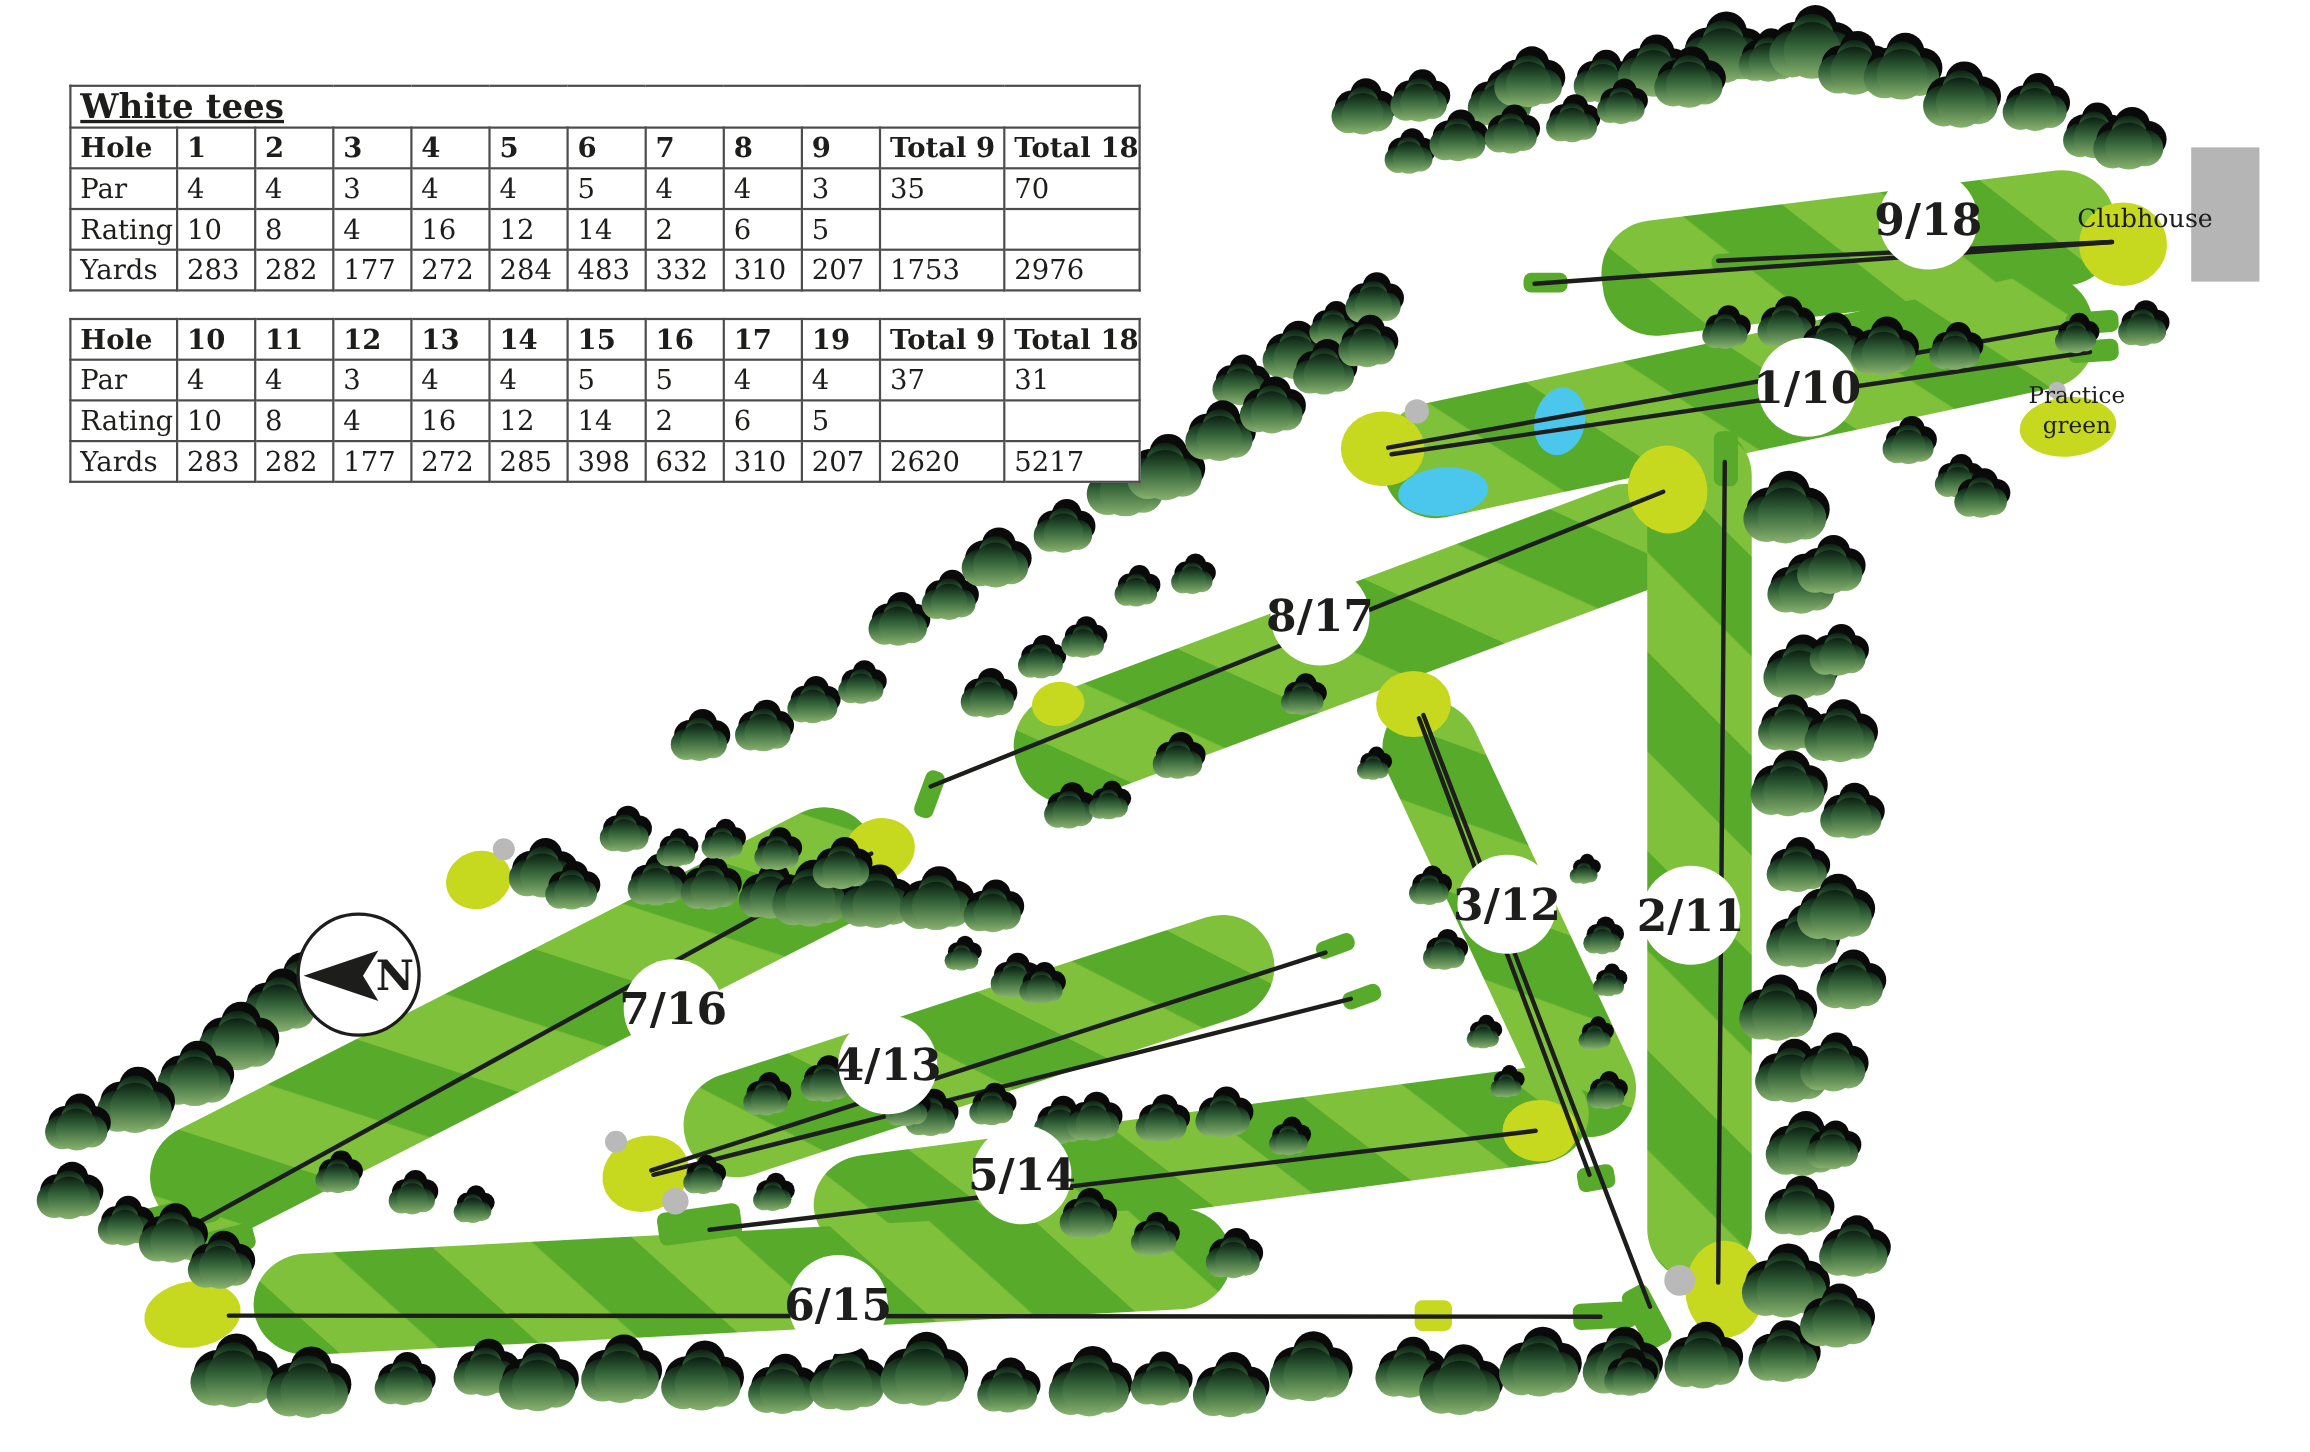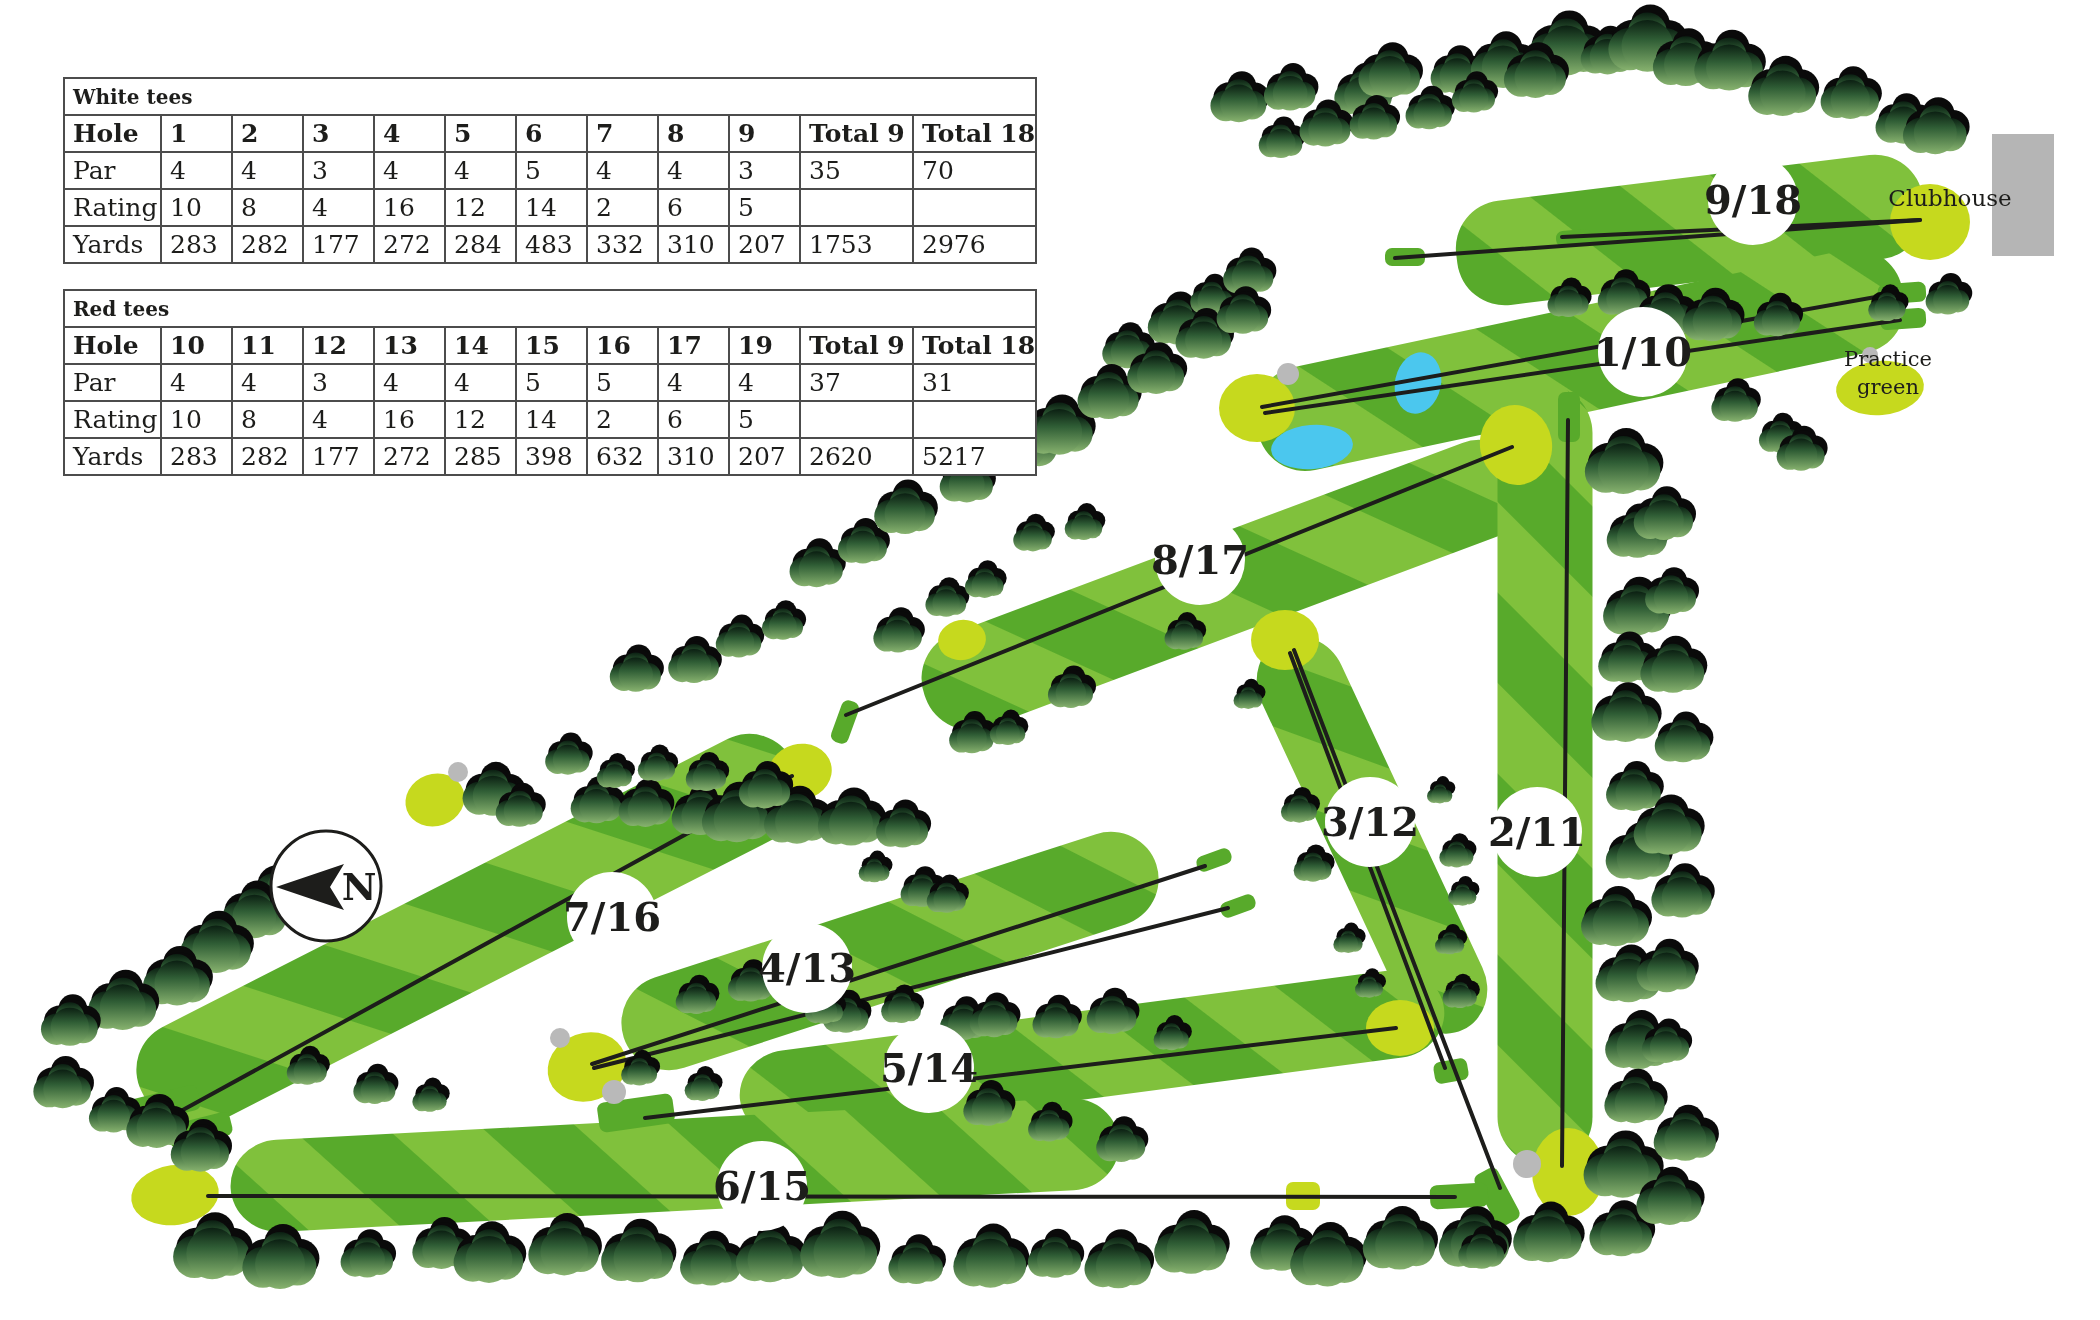--- a/index.html
+++ b/index.html
@@ -3,21 +3,21 @@
 <meta charset="utf-8">
 <style>
   html,body{margin:0;padding:0;background:#ffffff;}
   .page{position:relative;width:2100px;height:1320px;background:#fff;overflow:hidden;
         font-family:"DejaVu Serif", serif;color:#1d1d1b;}
   #map{position:absolute;left:0;top:0;}
   table.scorecard{position:absolute;left:63px;border-collapse:collapse;background:#fff;
         table-layout:fixed;font-size:25px;color:#1d1d1b;}
   table.scorecard td, table.scorecard th{border:2px solid #4c4c4c;height:35px;padding:0 0 0 8px;
         text-align:left;font-weight:normal;white-space:nowrap;overflow:hidden;}
-  table.scorecard .title{font-weight:bold;font-size:20px;}
+  table.scorecard .title{font-weight:bold;font-size:31px;text-decoration:underline;}
   table.scorecard .hdr{font-weight:bold;}
   #white-table{top:77px;}
   #red-table{top:289px;}
 </style>
 </head>
 <body>
 
 <div class="page">
 
   <svg id="map" width="2100" height="1320" viewBox="0 0 2100 1320" xmlns="http://www.w3.org/2000/svg">
@@ -1795,23 +1795,20 @@
         <col style="width: 71px;">
         <col style="width: 71px;">
         <col style="width: 71px;">
         <col style="width: 71px;">
         <col style="width: 71px;">
         <col style="width: 113px;">
         <col style="width: 115px;">
       </colgroup>
       <tbody>
         <tr>
-          <td colspan="12" class="title">Red tees</td>
-        </tr>
-        <tr>
           <td class="hdr">Hole</td>
           <td class="hdr">10</td>
           <td class="hdr">11</td>
           <td class="hdr">12</td>
           <td class="hdr">13</td>
           <td class="hdr">14</td>
           <td class="hdr">15</td>
           <td class="hdr">16</td>
           <td class="hdr">17</td>
           <td class="hdr">19</td>

